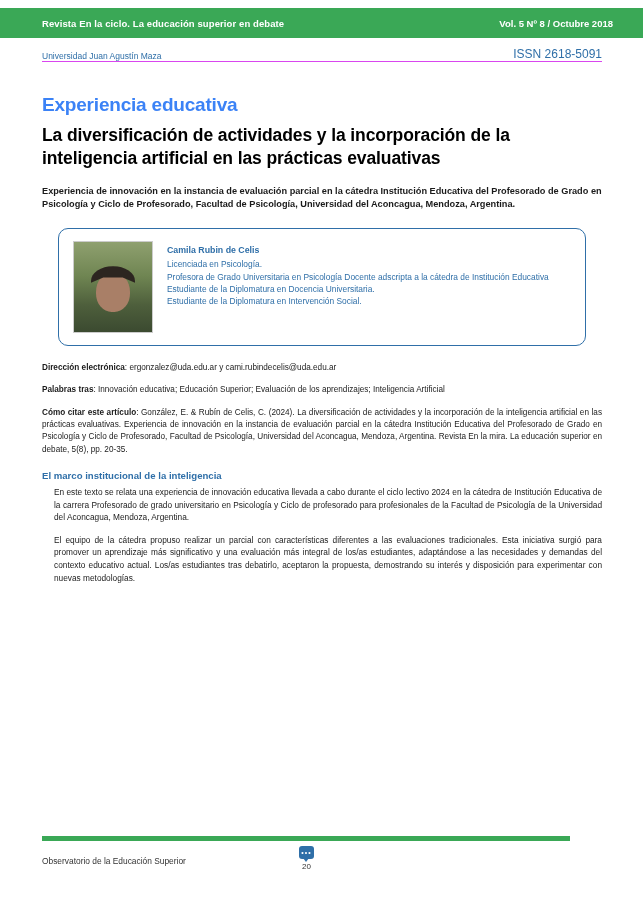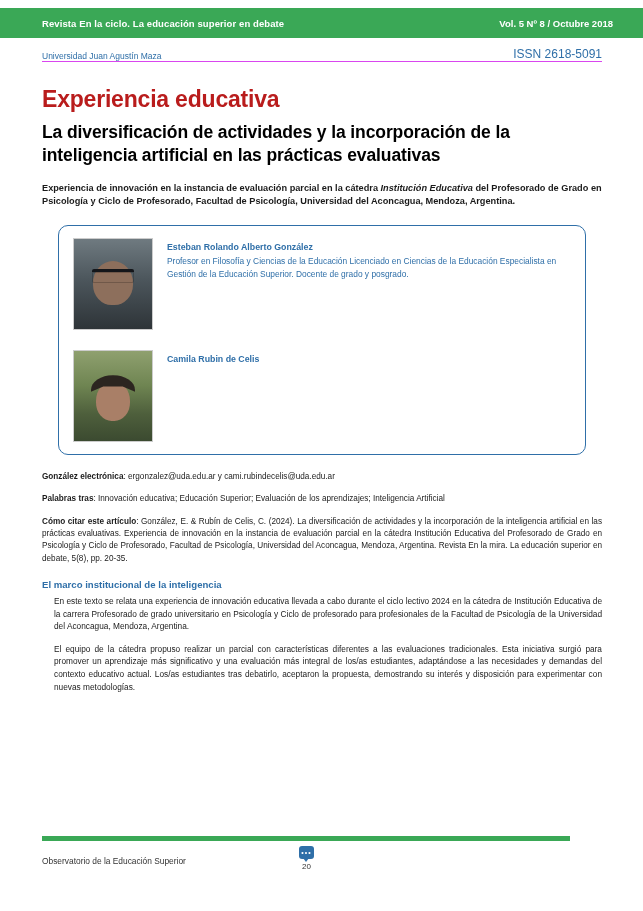--- a/index.html
+++ b/index.html
@@ -74,45 +74,44 @@
 
   
   .content {
     position: absolute;
     top: 74px;
     left: 42px;
     width: 560px;
   }
 
   .kicker {
-    color: #b91c1c;
-    font-size: 23px;
-    font-weight: bold;
-    margin: 12px 0 8px 0;
+    color: #3b82f6;
+    font-size: 19px;
+    font-weight: bold;
+    margin: 20px 0 8px 0;
     letter-spacing: -0.2px;
   }
 
   .main-title {
     color: #000000;
     font-size: 17.5px;
     font-weight: bold;
     line-height: 1.33;
     margin: 0 0 14px 0;
     letter-spacing: -0.1px;
   }
 
   .subtitle {
     font-size: 9.2px;
     font-weight: bold;
     line-height: 1.5;
     margin: 0 0 16px 0;
     color: #1b1b1b;
   }
   .subtitle .it {
-    font-style: italic;
     text-align: right;
   }
 
   
   .authors-card {
     border: 1.2px solid #2f6fa8;
     border-radius: 10px;
     padding: 12px 14px;
     box-sizing: border-box;
     width: 528px;
@@ -318,41 +317,37 @@
   <div class="content">
 
     <div class="kicker">Experiencia educativa</div>
 
     <h1 class="main-title">La diversificación de actividades y la incorporación de la inteligencia artificial en las prácticas evaluativas</h1>
 
     <p class="subtitle"><span>Experiencia de innovación en la instancia de evaluación parcial en la cátedra </span><span class="it">Institución Educativa</span><span> del Profesorado de Grado en Psicología y Ciclo de Profesorado, Facultad de Psicología, Universidad del Aconcagua, Mendoza, Argentina.</span></p>
 
     <div class="authors-card">
 
-      <div class="author-row">
-        <div class="author-photo photo-a"></div>
-        <div class="author-info">
-          <div class="author-name">Esteban Rolando Alberto González</div>
-          <div class="author-desc">Profesor en Filosofía y Ciencias de la Educación Licenciado en Ciencias de la  Educación Especialista en Gestión de la Educación Superior. Docente de grado y posgrado.</div>
-        </div>
-      </div>
 
       <div class="author-row">
         <div class="author-photo photo-b"></div>
         <div class="author-info">
           <div class="author-name">Camila Rubin de Celis</div>
+          <div class="author-desc" style="white-space: pre-line;">Licenciada en Psicología.
+Profesora de Grado Universitaria en Psicología Docente adscripta a la cátedra de Institución Educativa Estudiante de la Diplomatura en Docencia Universitaria.
+Estudiante de la Diplomatura en Intervención Social.</div>
         </div>
       </div>
 
     </div>
 
     <div class="meta">
 
       <div class="block">
-        <b>González electrónica</b><span>: ergonzalez@uda.edu.ar y cami.rubindecelis@uda.edu.ar</span>
+        <b>Dirección electrónica</b><span>: ergonzalez@uda.edu.ar y cami.rubindecelis@uda.edu.ar</span>
       </div>
 
       <div class="block">
         <div><b>Palabras tras</b><span>: Innovación educativa; Educación Superior; Evaluación de los aprendizajes; Inteligencia Artificial</span></div>
       </div>
 
       <div class="block" style="text-align: justify;">
         <b>Cómo citar este artículo</b><span>: González, E. &amp; Rubín de Celis, C. (2024). La diversificación de actividades y la incorporación de la inteligencia artificial en las prácticas evaluativas. Experiencia de innovación en la instancia de evaluación parcial en la cátedra Institución Educativa del Profesorado de Grado en Psicología y Ciclo de Profesorado, Facultad de Psicología, Universidad del Aconcagua, Mendoza, Argentina. Revista En la mira. La educación superior en debate, 5(8), pp. 20-35.</span>
       </div>
 

